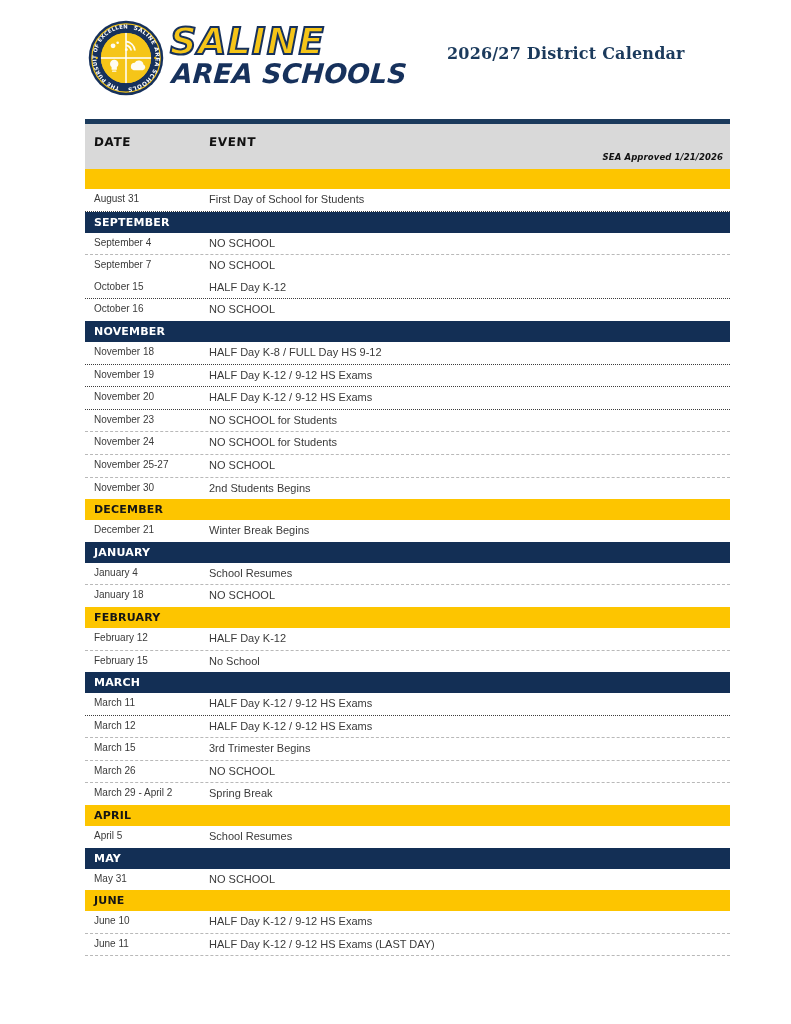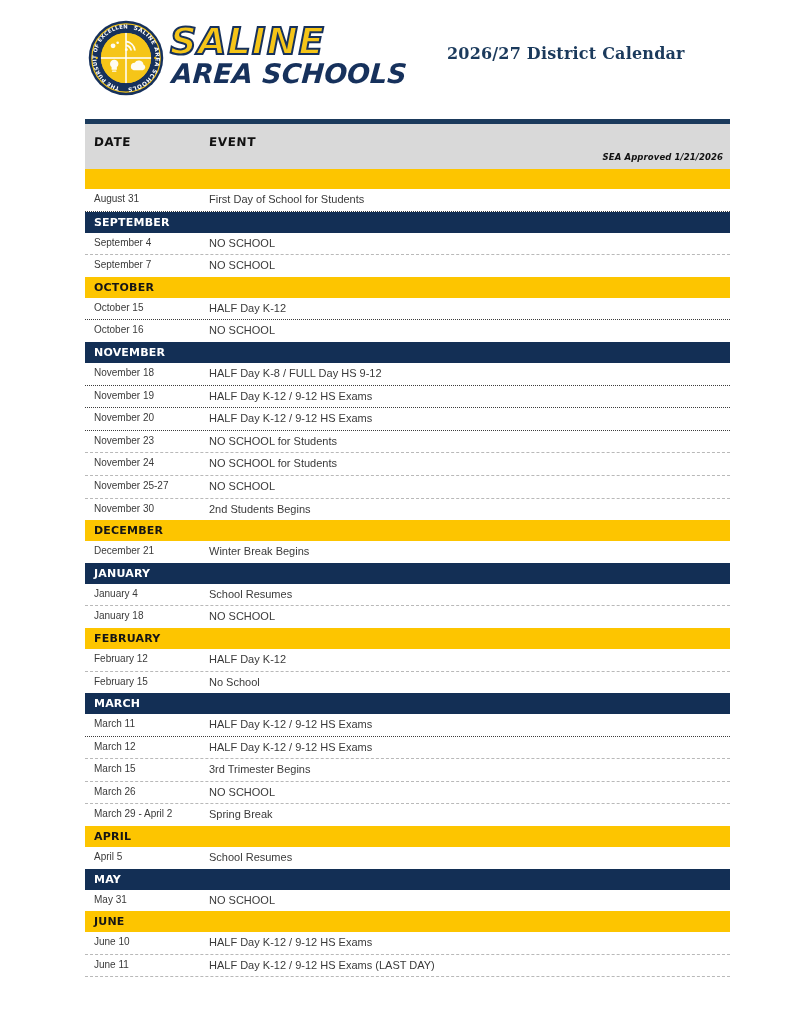--- a/index.html
+++ b/index.html
@@ -277,23 +277,20 @@
       <div class="row">
         <div class="d">September 4</div>
         <div class="e">NO SCHOOL</div>
       </div>
       <div class="sep-light"></div>
       <div class="row">
         <div class="d">September 7</div>
         <div class="e">NO SCHOOL</div>
       </div>
       <div class="sep-none"></div>
-      <div class="month gold">
-        <span>OCTOBER</span>
-      </div>
       <div class="row">
         <div class="d">October 15</div>
         <div class="e">HALF Day K-12</div>
       </div>
       <div class="sep-dark"></div>
       <div class="row">
         <div class="d">October 16</div>
         <div class="e">NO SCHOOL</div>
       </div>
       <div class="sep-none"></div>

